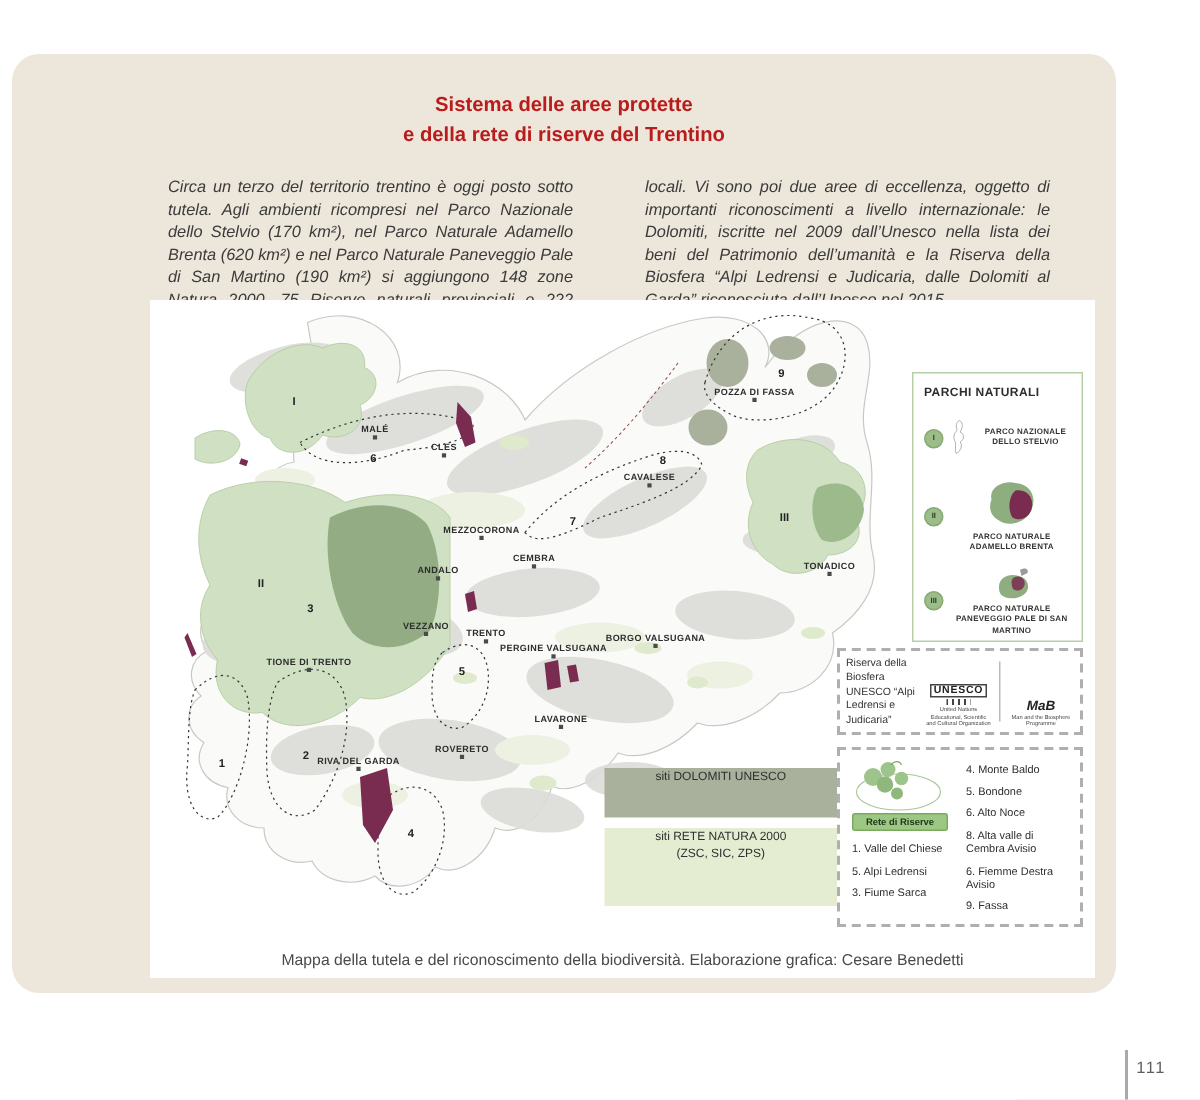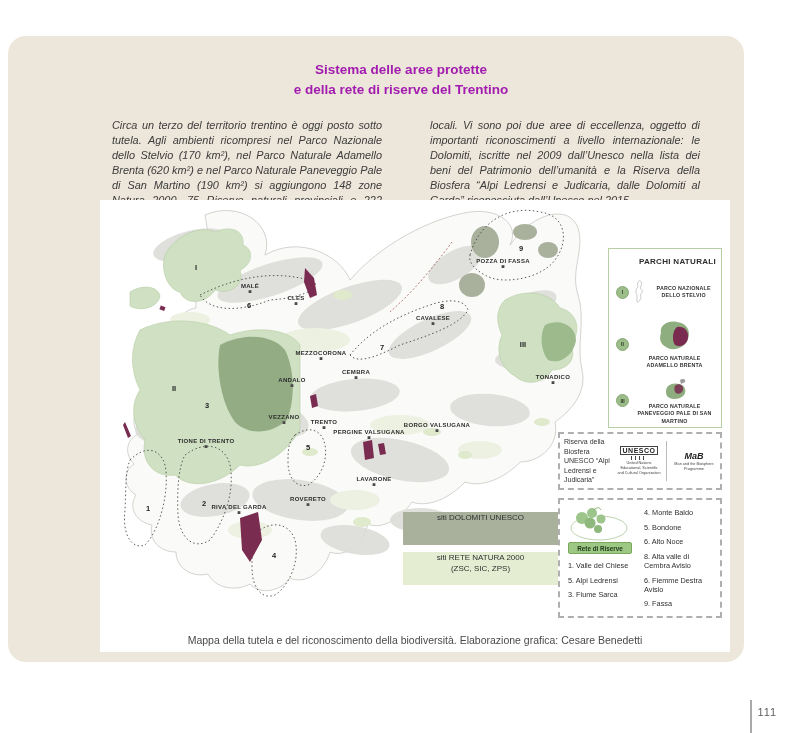--- a/index.html
+++ b/index.html
@@ -6,21 +6,21 @@
   body{
     width:800px;height:733px;position:relative;background:#ffffff;
     font-family:"Liberation Sans", sans-serif;overflow:hidden;
   }
   .panel{
     position:absolute;left:8px;top:36px;width:736px;height:626px;
     background:#EDE6DA;border-radius:18px;
   }
   .page-title{
     position:absolute;top:24px;left:0;width:100%;margin:0;
-    text-align:center;font-size:13.5px;line-height:1.5;font-weight:bold;color:#a21caf;padding-left:25px;
+    text-align:center;font-size:13.5px;line-height:1.5;font-weight:bold;color:#b91c1c;
   }
   .cols{
     position:absolute;top:66px;left:88px;width:620px;
     display:flex;gap:16px;
   }
   .col{
     margin:16px;width:302px;font-size:10.9px;line-height:1.37;font-style:italic;
     color:#3B3B3B;text-align:justify;
   }
   .map-panel{
@@ -32,35 +32,35 @@
   .area-number{font-size:7.5px;font-weight:bold;fill:#222;text-anchor:middle;}
   .caption{
     position:absolute;bottom:6px;left:0;width:100%;text-align:center;
     font-size:10.5px;color:#4A4A4A;
   }
   
   .legend-parchi{
     position:absolute;left:508px;top:48px;width:114px;height:180px;
     background:#fff;border:1.5px solid #B7CFA4;box-sizing:border-box;padding:8px 5px 4px 7px;
   }
-  .lp-title{font-size:8px;font-weight:bold;letter-spacing:.3px;color:#2E2E2E;text-align:right;margin-bottom:6px;}
+  .lp-title{font-size:8px;font-weight:bold;letter-spacing:.3px;color:#2E2E2E;text-align:left;margin-bottom:6px;}
   .lp-item{display:flex;align-items:center;gap:4px;margin-bottom:7px;}
   .badge{
     flex:0 0 auto;width:11px;height:11px;border-radius:50%;background:#9CBD8A;border:1px solid #86A972;
     font-size:5px;font-weight:bold;color:#2A3A24;display:flex;align-items:center;justify-content:center;
   }
   .lp-stack{display:flex;flex-direction:column;align-items:center;gap:2px;flex:1;}
   .lp-name{
     font-size:5.3px;letter-spacing:.2px;color:#333;line-height:1.4;text-transform:uppercase;
     text-align:center;font-weight:bold;
   }
   
   .unesco-box{
     position:absolute;left:458px;top:232px;width:164px;height:58px;background:#fff;
-    border:2px dashed #AFAFAF;box-sizing:border-box;display:flex;align-items:center;padding:3px 4px;gap:4px;
+    border:2px dashed #AFAFAF;box-sizing:border-box;display:flex;align-items:flex-end;padding:3px 4px;gap:4px;
   }
   .ub-text{flex:1;font-size:7px;line-height:1.35;color:#333;}
   .ub-logo{flex:0 0 44px;display:flex;flex-direction:column;align-items:center;gap:1px;}
   .ub-mark{font-size:7px;font-weight:bold;letter-spacing:.5px;color:#222;border:1px solid #444;padding:0 2px;}
   .ub-cols{width:16px;height:4px;background:repeating-linear-gradient(90deg,#444 0 1px,transparent 1px 4px);}
   .ub-sub{font-size:3.8px;color:#444;text-align:center;line-height:1.25;}
   .ub-divider{flex:0 0 1px;align-self:stretch;background:#BBB;margin:4px 1px;}
   .mab-mark{font-size:9px;font-weight:bold;color:#222;font-style:italic;}
   
   .rete-box{
@@ -70,21 +70,21 @@
   .rb-left{flex:0 0 68px;display:flex;flex-direction:column;}
   .rb-right{flex:1;padding-top:2px;}
   .rb-badge{
     background:#9CC884;border:1px solid #7AA95E;border-radius:2px;font-size:6.3px;font-weight:bold;
     color:#21391C;text-align:center;padding:1.5px 0;width:62px;margin-bottom:7px;
   }
   .rb-item{font-size:7.3px;color:#2F2F2F;line-height:1.25;margin-bottom:5.5px;}
   
   .band{position:absolute;left:303px;width:155px;display:flex;flex-direction:column;justify-content:flex-start;align-items:center;}
   .band-dolomiti{top:312px;height:33px;background:#A9B19D;}
-  .band-natura{top:352px;height:33px;background:#E4EDD2;}
+  .band-natura{top:352px;height:52px;background:#E4EDD2;}
   .band span{font-size:8px;color:#2F2F2F;line-height:1.4;}
   
   .pagenum-wrap{position:absolute;left:750px;top:688px;display:flex;align-items:flex-start;margin-top:12px;}
   .pagenum-rule{width:1.5px;height:42px;background:#A9A9A9;margin-right:6px;}
   .pagenum{font-size:11px;color:#5E5E5E;padding-top:6px;letter-spacing:1px;}
 </style>
 </head>
 <body>
 
 <div>

